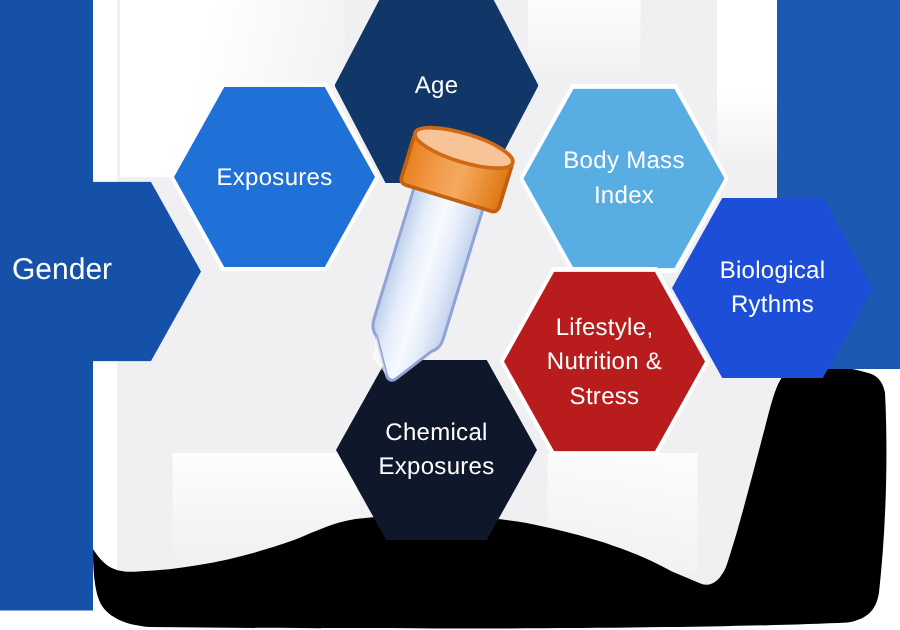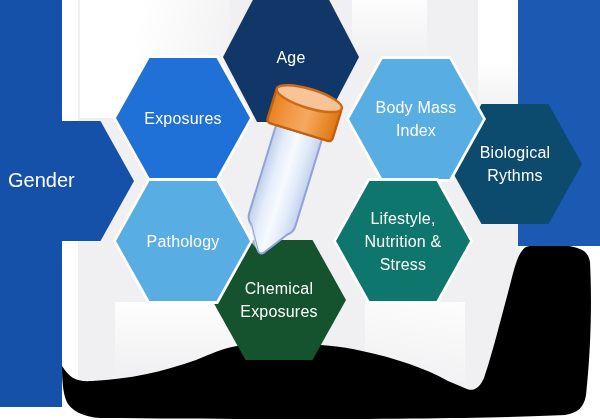--- a/index.html
+++ b/index.html
@@ -63,55 +63,50 @@
       C480,419 300,420 100,418
       C84,417 70,411 66,400
       C63,392 62,380 62,366 Z"></path>
   </svg>
 
   <div class="band" style="left:0;top:0;width:62px;height:407px;background:#1551A8;"></div>
   <div class="hex" style="left: 0px; top: 121px; width: 134px; height: 120px; background: rgb(21, 81, 168);"></div>
   <div class="band-label" style="left:8px;top:169px;width:118px;">Gender</div>
 
   <div class="band" style="left:518px;top:0;width:82px;height:246px;background:#1C59B3;"></div>
-  <div class="hex" style="left: 448px; top: 104px; width: 134px; height: 120px; background: #0c4a6e; align-items: center;">
+  <div class="hex" style="left: 448px; top: 132px; width: 134px; height: 120px; background: #1d4ed8; align-items: center;">
     <span class="hex-label">Biological
 Rythms</span>
   </div>
 
   <div class="hex" style="left: 223px; top: -8px; width: 136px; height: 130px; background: rgb(17, 55, 105);">
     <span class="hex-label">Age</span>
   </div>
 
-  <div class="hex" style="left: 212px; top: 240px; width: 134px; height: 120px; background: #14532d;">
+  <div class="hex" style="left: 224px; top: 240px; width: 134px; height: 120px; background: #0f172a;">
     <span class="hex-label">Chemical
 Exposures</span>
   </div>
 
   <div class="hex-wrap" style="left:113px;top:55px;width:140px;height:126px;">
     <div class="hex" style="background: rgb(31, 112, 215);">
       <span class="hex-label">Exposures</span>
     </div>
   </div>
 
   <div class="hex-wrap" style="left:346px;top:56px;width:140px;height:126px;">
     <div class="hex" style="background: rgb(88, 173, 227);">
       <span class="hex-label">Body Mass
 Index</span>
     </div>
   </div>
 
-  <div class="hex-wrap" style="left:113px;top:178px;width:140px;height:126px;">
-    <div class="hex" style="background: rgb(88, 173, 227);">
-      <span class="hex-label">Pathology</span>
-    </div>
-  </div>
 
   <div class="hex-wrap" style="left:333px;top:178px;width:140px;height:126px;">
-    <div class="hex" style="background: #0f766e;">
+    <div class="hex" style="background: #b91c1c;">
       <span class="hex-label">Lifestyle,
 Nutrition &amp;
 Stress</span>
     </div>
   </div>
 
   <svg class="abs" style="left:200px;top:78px;" width="170" height="200" viewBox="0 0 170 200">
     <defs>
       <linearGradient id="tubeGrad" x1="0" y1="0" x2="1" y2="0">
         <stop offset="0" stop-color="#BFD0EC"></stop>

